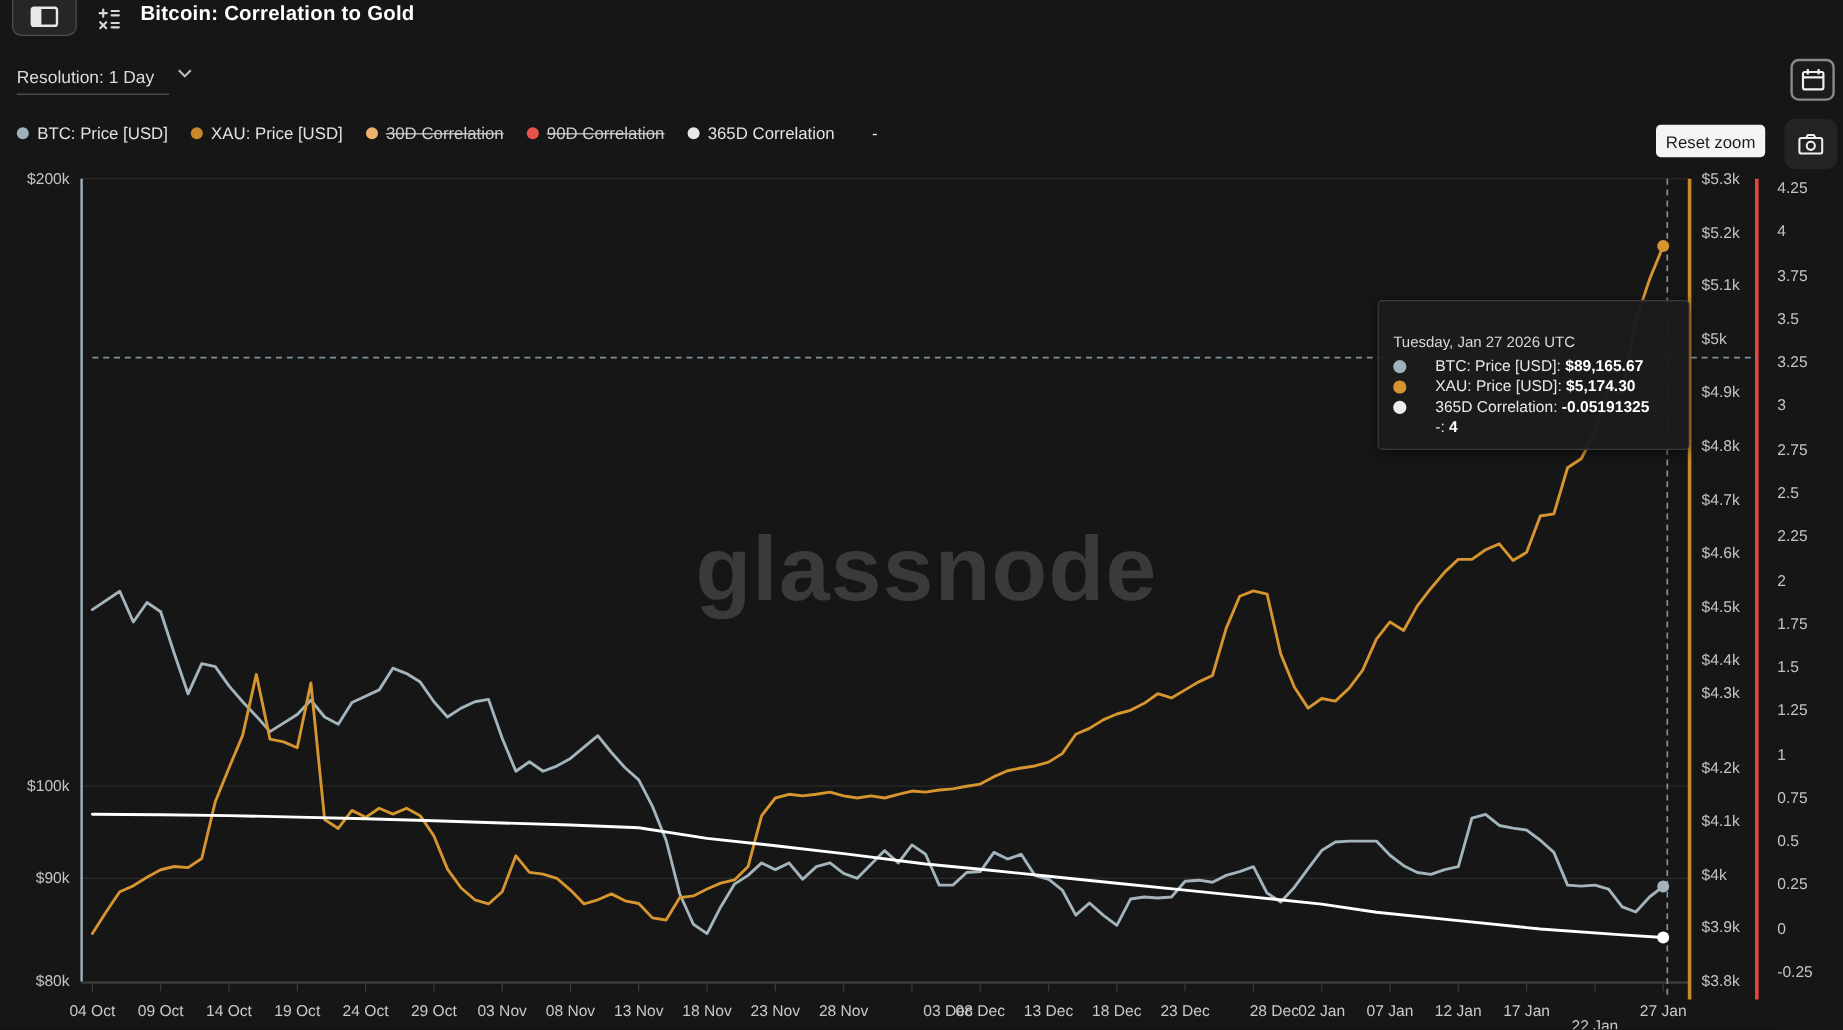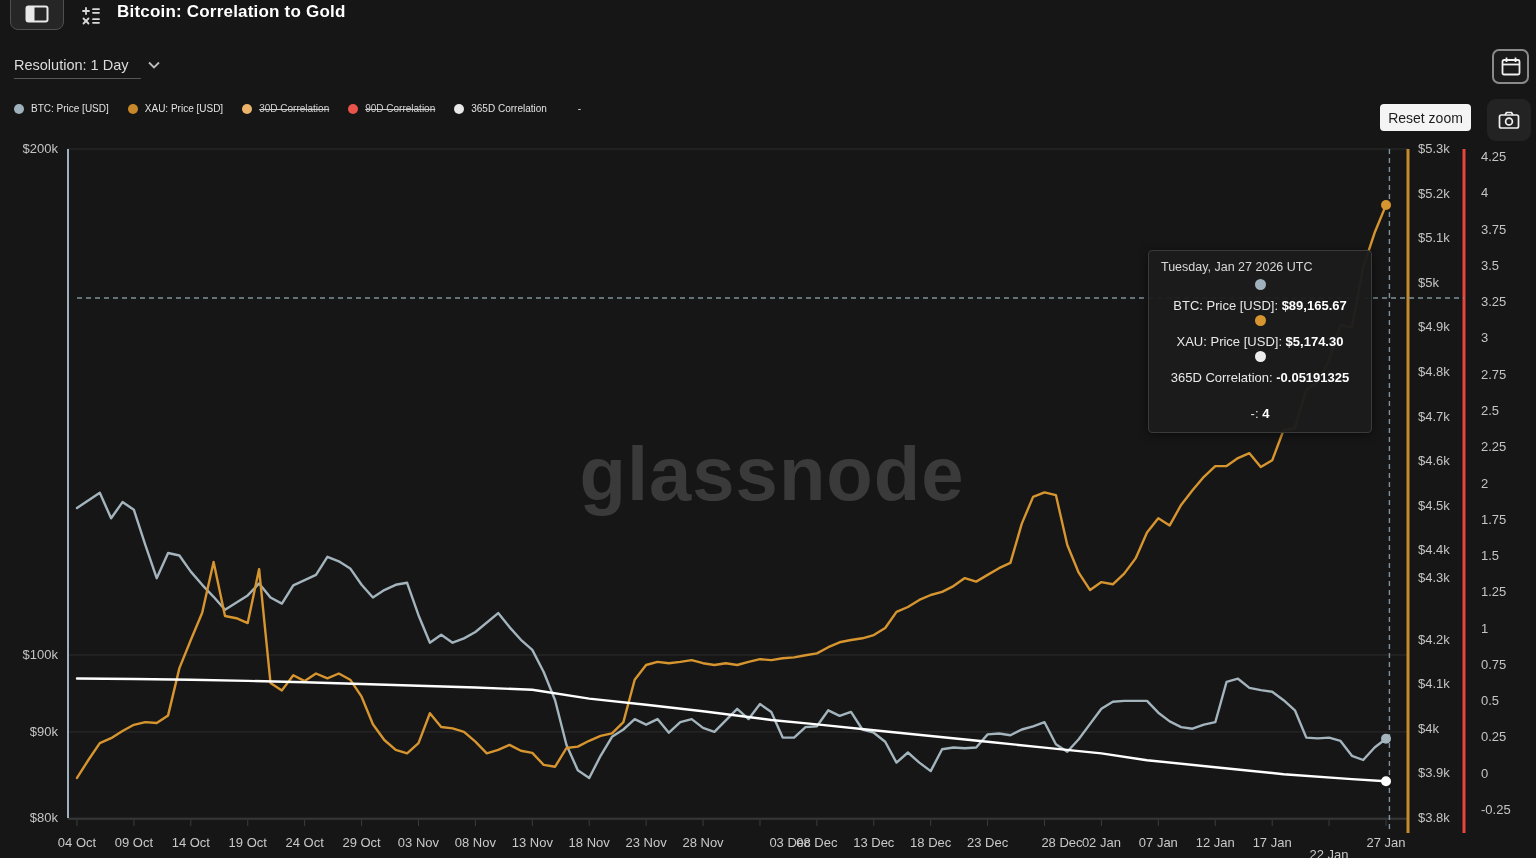--- a/index.html
+++ b/index.html
@@ -4,42 +4,42 @@
 <style>
   html,body{margin:0;padding:0;background:#151515;}
   body{font-family:"Liberation Sans","DejaVu Sans",sans-serif;-webkit-font-smoothing:antialiased;}
   #stage{position:relative;width:1536px;height:858px;background:#161616;overflow:hidden;color:#e6e6e6;}
   .abs{position:absolute;}
   
   #sidebar-btn{left:10px;top:-10px;width:54px;height:40px;background:#262626;border:1px solid #4f4f4f;border-radius:8px;display:flex;align-items:flex-end;justify-content:center;padding-bottom:6px;box-sizing:border-box;cursor:pointer;}
   #adjust-btn{left:79px;top:4px;width:24px;height:24px;display:flex;align-items:center;justify-content:center;cursor:pointer;}
   #page-title{left:117px;top:2px;font-size:17px;font-weight:bold;color:#ffffff;letter-spacing:.2px;}
   
-  #resolution{left:14px;top:57px;font-size:14.5px;color:#dcdcdc;display:flex;align-items:center;gap:20px;cursor:pointer;}
+  #resolution{left:14px;top:57px;font-size:14.5px;color:#dcdcdc;display:flex;gap:20px;cursor:pointer;}
   #resolution-underline{left:14px;top:78px;width:127px;border-bottom:1px solid #565656;}
   
   #range-bar{left:1243px;top:52px;height:31px;background:#242424;border-radius:4px;display:flex;align-items:center;padding:0 12px;gap:0;}
   .range-item{padding:0 12px;font-size:15px;color:#d4d4d4;cursor:pointer;white-space:nowrap;}
   #zoom-sel{padding:0 10px;display:flex;align-items:center;cursor:pointer;}
   #calendar-btn{left:1492px;top:49px;width:37px;height:35px;border:2px solid #8a8a8a;border-radius:7px;background:#1b1b1b;display:flex;align-items:center;justify-content:center;box-sizing:border-box;cursor:pointer;}
   
-  #legend{left:14px;top:103px;display:flex;align-items:center;gap:19px;font-size:10px;color:#e2e2e2;}
+  #legend{left:14px;top:103px;display:flex;align-items:center;gap:19px;font-size:14px;color:#e2e2e2;}
   .lg-item{display:flex;align-items:center;gap:7px;cursor:pointer;}
   .lg-dot{width:10px;height:10px;border-radius:50%;flex:0 0 auto;}
   .lg-strike{text-decoration:line-through;color:#cfcfcf;}
   #reset-zoom{left:1380px;top:104px;width:91px;height:27px;background:#f4f4f4;color:#1c1c1c;font-size:14px;border:none;border-radius:4px;display:flex;align-items:center;justify-content:center;cursor:pointer;}
   #camera-btn{left:1487px;top:99px;width:44px;height:42px;background:#232323;border-radius:9px;display:flex;align-items:center;justify-content:center;cursor:pointer;}
   
   .ytick{position:absolute;font-size:13px;color:#c4c4c4;height:16px;line-height:16px;}
   .ytick.left{left:0;width:58px;text-align:right;}
   .xtick{position:absolute;font-size:13px;color:#c9c9c9;width:80px;text-align:center;top:835px;}
   
-  #tooltip{left:1148px;top:250px;width:224px;background:rgba(28,28,28,.97);border:1px solid #3a3a3a;border-radius:4px;padding:9px 12px 10px 12px;box-sizing:border-box;box-shadow:0 2px 8px rgba(0,0,0,.5);}
+  #tooltip{left:1148px;top:250px;width:260px;background:rgba(28,28,28,.97);border:1px solid #3a3a3a;border-radius:4px;padding:27px 12px 10px 12px;box-sizing:border-box;box-shadow:0 2px 8px rgba(0,0,0,.5);}
   #tooltip-title{font-size:12.5px;color:#d8d8d8;margin-bottom:5px;}
-  .tt-row{display:flex;align-items:center;gap:8px;font-size:13px;color:#e8e8e8;line-height:16px;margin-top:1px;flex-direction:column;}
+  .tt-row{display:flex;align-items:center;gap:24px;font-size:13px;color:#e8e8e8;line-height:16px;margin-top:1px;}
   .tt-dot{width:11px;height:11px;border-radius:50%;flex:0 0 auto;}
   .tt-val{font-weight:bold;color:#ffffff;}
 </style>
 </head>
 <body>
 
 <div id="stage">
 
   <div class="abs" id="sidebar-btn">
     <svg width="24" height="18" viewBox="0 0 24 18">

